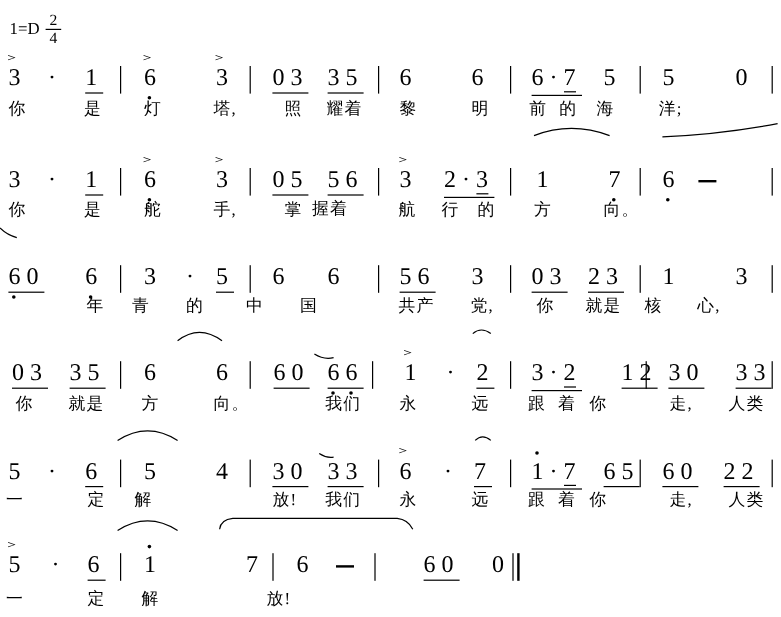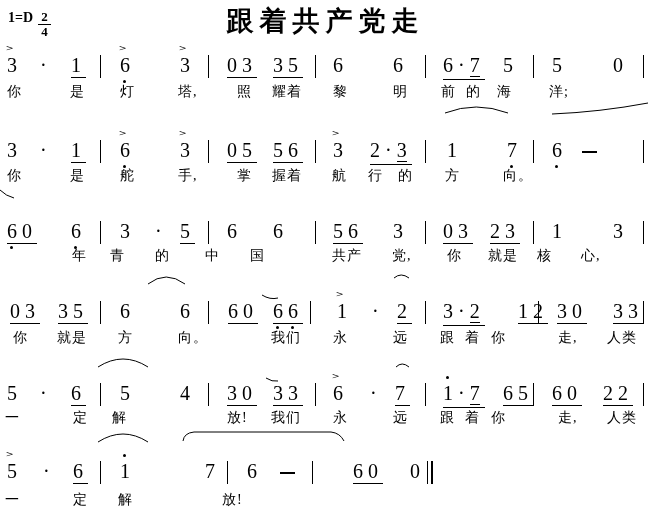--- a/index.html
+++ b/index.html
@@ -1,22 +1,22 @@
 <!DOCTYPE html>
 <html><head>
 <meta charset="utf-8">
 <style>
   html,body{margin:0;padding:0;background:#fff;}
   body{width:651px;height:514px;position:relative;overflow:hidden;
        font-family:"Liberation Serif","DejaVu Serif",serif;color:#000;}
   .page{position:absolute;inset:0;background:#fff;}
 
   
-  .keytime{position:absolute;left:8px;top:11px;display:flex;align-items:flex-start;gap:5px;
-           font-size:14px;line-height:14px;font-weight:bold;}
+  .keytime{position:absolute;left:8px;top:11px;display:flex;align-items:center;gap:5px;
+           font-size:14px;line-height:14px;}
   .frac{display:inline-flex;flex-direction:column;align-items:center;font-size:13px;line-height:12px;}
   .frac-bar{width:13px;height:1px;background:#000;margin:1px 0;}
   .title{position:absolute;left:0;right:0;top:6px;text-align:center;
          font-size:27px;line-height:30px;font-weight:bold;letter-spacing:6px;}
   .credits{position:absolute;left:534px;top:8px;font-size:13px;line-height:17px;letter-spacing:1px;}
 
   
   .tok{position:absolute;font-size:20px;line-height:20px;white-space:nowrap;}
   .body{display:inline-block;}
   .u1{border-bottom:1px solid #000;padding-bottom:2px;}
@@ -41,21 +41,20 @@
 
   <div class="keytime">
     <span>1=D</span>
     <span class="frac">
       <span>2</span>
       <span class="frac-bar"></span>
       <span>4</span>
     </span>
   </div>
 
-  <div class="title">跟着共产党走</div>
 
 
   <div id="score-lines">
       <div class="tok" style="left: 7px; top: 55px;"><span class="accent">&gt;</span><span class="body"><span class="ch">3</span></span></div>
       <div class="tok" style="left: 40px; top: 55px;"><span class="body"><span class="ch">·</span></span></div>
       <div class="tok" style="left: 71px; top: 55px;"><span class="body u1"><span class="ch">1</span></span></div>
       <div class="tok" style="left: 120px; top: 55px;"><span class="accent">&gt;</span><span class="body"><span class="ch">6<span class="lodot"></span></span></span></div>
       <div class="tok" style="left: 180px; top: 55px;"><span class="accent">&gt;</span><span class="body"><span class="ch">3</span></span></div>
       <div class="tok" style="left: 227px; top: 55px;"><span class="body u1"><span class="ch">0</span><span class="ch">3</span></span></div>
       <div class="tok" style="left: 273px; top: 55px;"><span class="body u1"><span class="ch">3</span><span class="ch">5</span></span></div>
@@ -100,21 +99,21 @@
       <div class="bar" style="left: 208px; top: 140px;"></div>
       <div class="bar" style="left: 315px; top: 140px;"></div>
       <div class="bar" style="left: 425px; top: 140px;"></div>
       <div class="bar" style="left: 533px; top: 140px;"></div>
       <div class="bar" style="left: 643px; top: 140px;"></div>
       <div class="lyric" style="left: 7px; top: 168px;">你</div>
       <div class="lyric" style="left: 70px; top: 168px;">是</div>
       <div class="lyric" style="left: 120px; top: 168px;">舵</div>
       <div class="lyric" style="left: 178px; top: 168px;">手,</div>
       <div class="lyric" style="left: 237px; top: 168px;">掌</div>
-      <div class="lyric" style="left: 272px; top: 168px;">握着</div>
+      <div class="lyric" style="left: 260px; top: 168px; font-family: Liberation Mono, monospace;">握着</div>
       <div class="lyric" style="left: 332px; top: 168px;">航</div>
       <div class="lyric" style="left: 368px; top: 168px;">行</div>
       <div class="lyric" style="left: 398px; top: 168px;">的</div>
       <div class="lyric" style="left: 445px; top: 168px;">方</div>
       <div class="lyric" style="left: 503px; top: 168px;">向。</div>
       <div class="tok" style="left: 7px; top: 221px;"><span class="body u1"><span class="ch">6<span class="lodot"></span></span><span class="ch">0</span></span></div>
       <div class="tok" style="left: 71px; top: 221px;"><span class="body"><span class="ch">6<span class="lodot"></span></span></span></div>
       <div class="tok" style="left: 120px; top: 221px;"><span class="body"><span class="ch">3</span></span></div>
       <div class="tok" style="left: 155px; top: 221px;"><span class="body"><span class="ch">·</span></span></div>
       <div class="tok" style="left: 180px; top: 221px;"><span class="body u1"><span class="ch">5</span></span></div>

